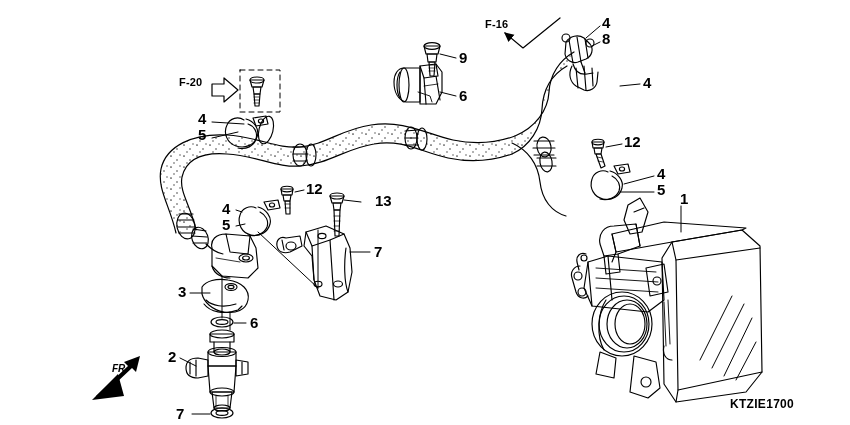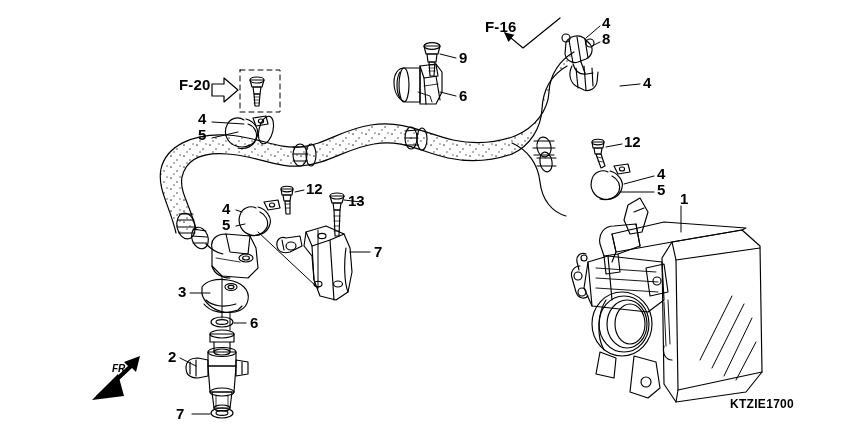--- a/index.html
+++ b/index.html
@@ -3,21 +3,21 @@
 <meta charset="utf-8">
 <style>
   html,body{margin:0;padding:0;background:#ffffff;}
   body{width:850px;height:425px;overflow:hidden;
        font-family:"Liberation Sans",sans-serif;}
   #stage{position:relative;width:850px;height:425px;background:#fff;}
   svg.layer{position:absolute;left:0;top:0;width:850px;height:425px;}
   .lbl{position:absolute;font-family:"Liberation Sans",sans-serif;
        font-size:15px;font-weight:bold;color:#000;white-space:nowrap;
        line-height:1;}
-  .lbl.sec{font-size:15px;font-weight:bold;letter-spacing:.2px;}
+  .lbl.sec{font-size:11px;font-weight:bold;letter-spacing:.2px;}
   .lbl.code{font-size:12px;font-weight:bold;letter-spacing:.3px;padding-left:23px;}
   .lbl.fr{font-size:10px;font-weight:bold;font-style:italic;}
 </style>
 </head>
 <body>
 
 <div id="stage">
 
   <svg class="layer" viewBox="0 0 850 425">
     <defs>
@@ -374,21 +374,21 @@
   <div class="lbl" style="left:602px;top:31px;">8</div>
   <div class="lbl" style="left:643px;top:75px;">4</div>
   <div class="lbl" style="left:459px;top:50px;">9</div>
   <div class="lbl" style="left:459px;top:88px;">6</div>
   <div class="lbl" style="left:198px;top:111px;">4</div>
   <div class="lbl" style="left:198px;top:127px;">5</div>
   <div class="lbl" style="left:624px;top:134px;">12</div>
   <div class="lbl" style="left:657px;top:166px;">4</div>
   <div class="lbl" style="left:657px;top:182px;">5</div>
   <div class="lbl" style="left:306px;top:181px;">12</div>
-  <div class="lbl" style="left:348px;top:193px;">13</div>
+  <div class="lbl" style="left:375px;top:193px;">13</div>
   <div class="lbl" style="left:222px;top:201px;">4</div>
   <div class="lbl" style="left:222px;top:217px;">5</div>
   <div class="lbl" style="left:374px;top:244px;">7</div>
   <div class="lbl" style="left:250px;top:315px;">6</div>
   <div class="lbl" style="left:176px;top:406px;">7</div>
 
   <div class="lbl fr" style="left:112px;top:364px;">FR.</div>
 
   <div class="lbl code" style="left:707px;top:398px;">KTZIE1700</div>
 

